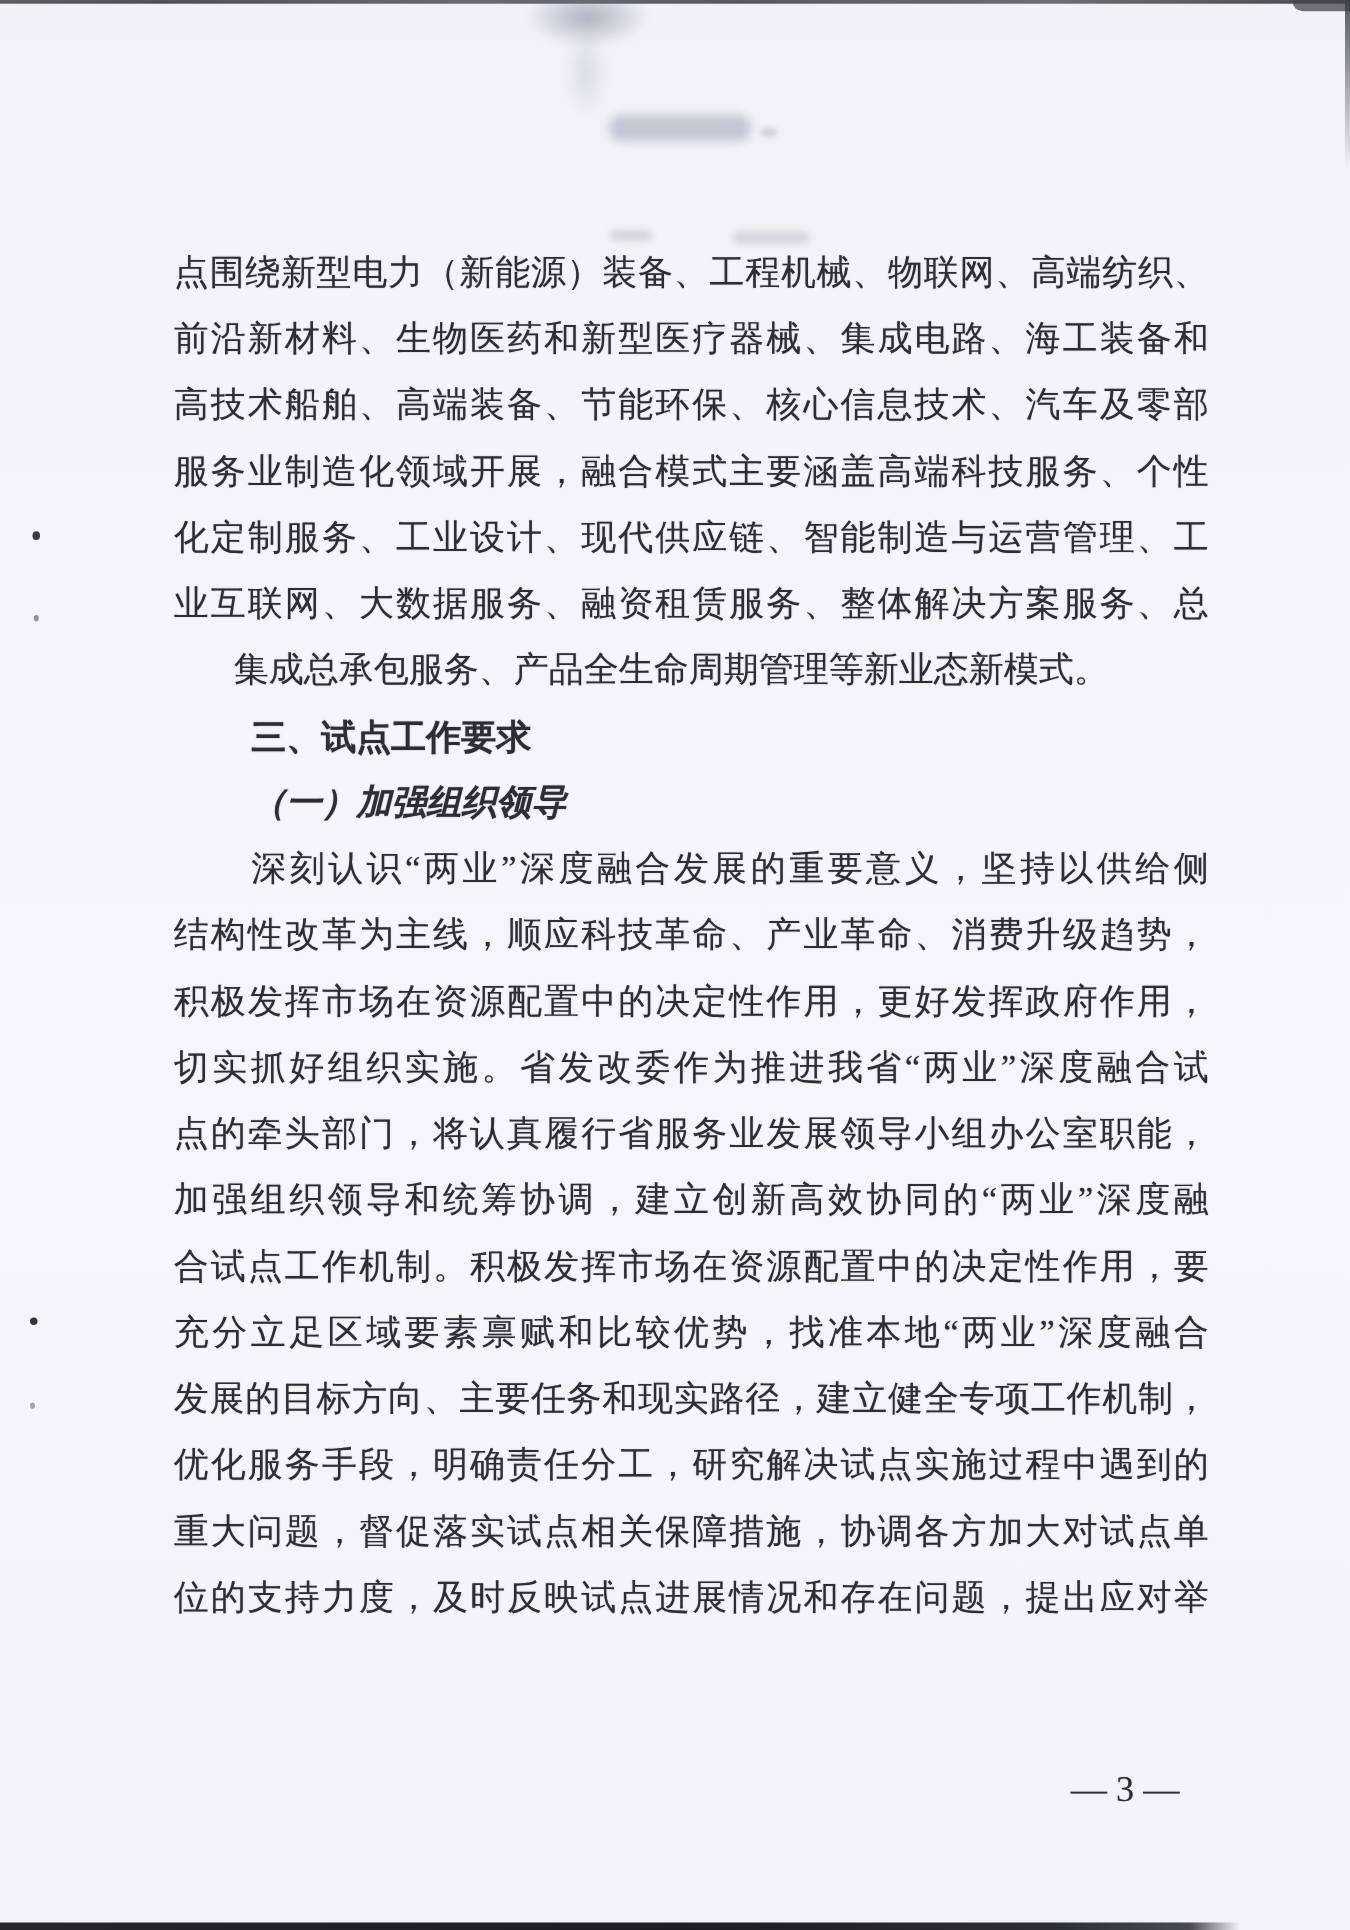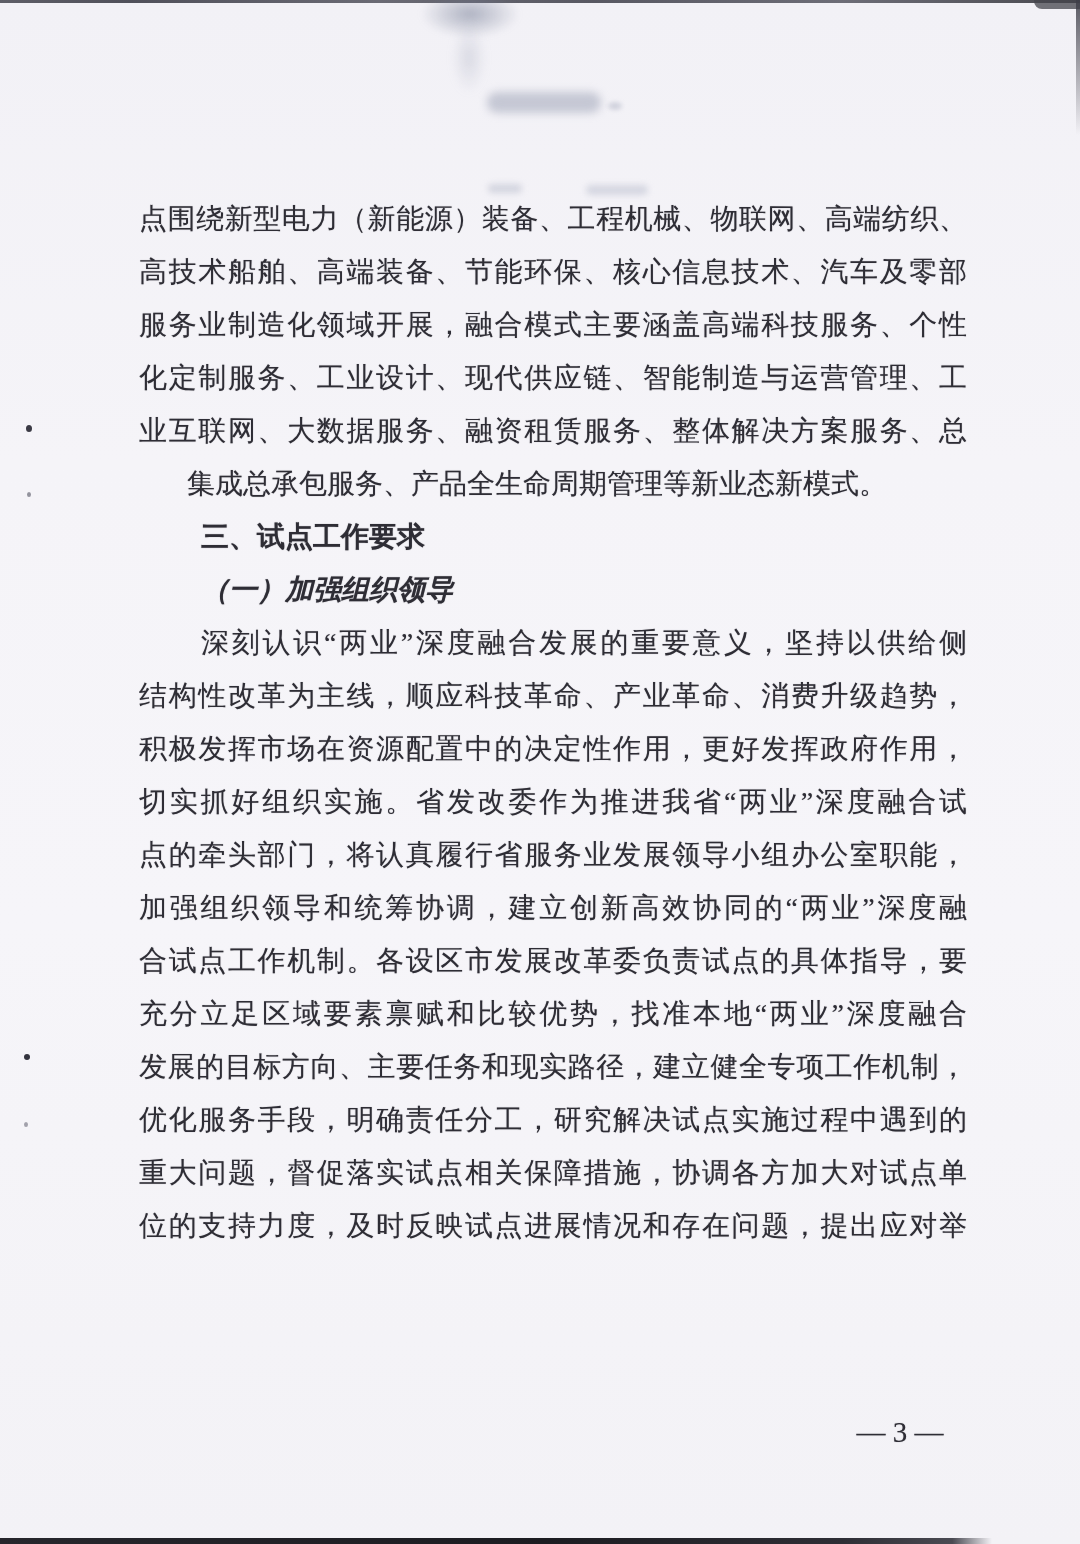--- a/index.html
+++ b/index.html
@@ -119,36 +119,37 @@
   <div class="bleed-1"></div>
   <div class="bleed-2"></div>
   <div class="speck speck-1"></div>
   <div class="speck speck-2"></div>
   <div class="speck speck-3"></div>
   <div class="speck speck-4"></div>
   <div class="edge-bottom"></div>
 
   <div class="content">
     <div class="line">点围绕新型电力（新能源）装备、工程机械、物联网、高端纺织、</div>
+    <div class="line">前沿新材料、生物医药和新型医疗器械、集成电路、海工装备和</div>
     <div class="line">高技术船舶、高端装备、节能环保、核心信息技术、汽车及零部</div>
     <div class="line">服务业制造化领域开展，融合模式主要涵盖高端科技服务、个性</div>
     <div class="line">化定制服务、工业设计、现代供应链、智能制造与运营管理、工</div>
     <div class="line">业互联网、大数据服务、融资租赁服务、整体解决方案服务、总</div>
     <div class="line end">集成总承包服务、产品全生命周期管理等新业态新模式。</div>
 
     <div class="line head">三、试点工作要求</div>
     <div class="line head-kai">（一）加强组织领导</div>
 
     <div class="line indent">深刻认识“两业”深度融合发展的重要意义，坚持以供给侧</div>
     <div class="line">结构性改革为主线，顺应科技革命、产业革命、消费升级趋势，</div>
     <div class="line">积极发挥市场在资源配置中的决定性作用，更好发挥政府作用，</div>
     <div class="line">切实抓好组织实施。省发改委作为推进我省“两业”深度融合试</div>
     <div class="line">点的牵头部门，将认真履行省服务业发展领导小组办公室职能，</div>
     <div class="line">加强组织领导和统筹协调，建立创新高效协同的“两业”深度融</div>
-    <div class="line">合试点工作机制。各设区市发展改革委负责试点的具体指导，要</div>
+    <div class="line">合试点工作机制。积极发挥市场在资源配置中的决定性作用，要</div>
     <div class="line">充分立足区域要素禀赋和比较优势，找准本地“两业”深度融合</div>
     <div class="line">发展的目标方向、主要任务和现实路径，建立健全专项工作机制，</div>
     <div class="line">优化服务手段，明确责任分工，研究解决试点实施过程中遇到的</div>
     <div class="line">重大问题，督促落实试点相关保障措施，协调各方加大对试点单</div>
     <div class="line">位的支持力度，及时反映试点进展情况和存在问题，提出应对举</div>
   </div>
 
   <div class="page-number">— 3 —</div>
 
 </div>

